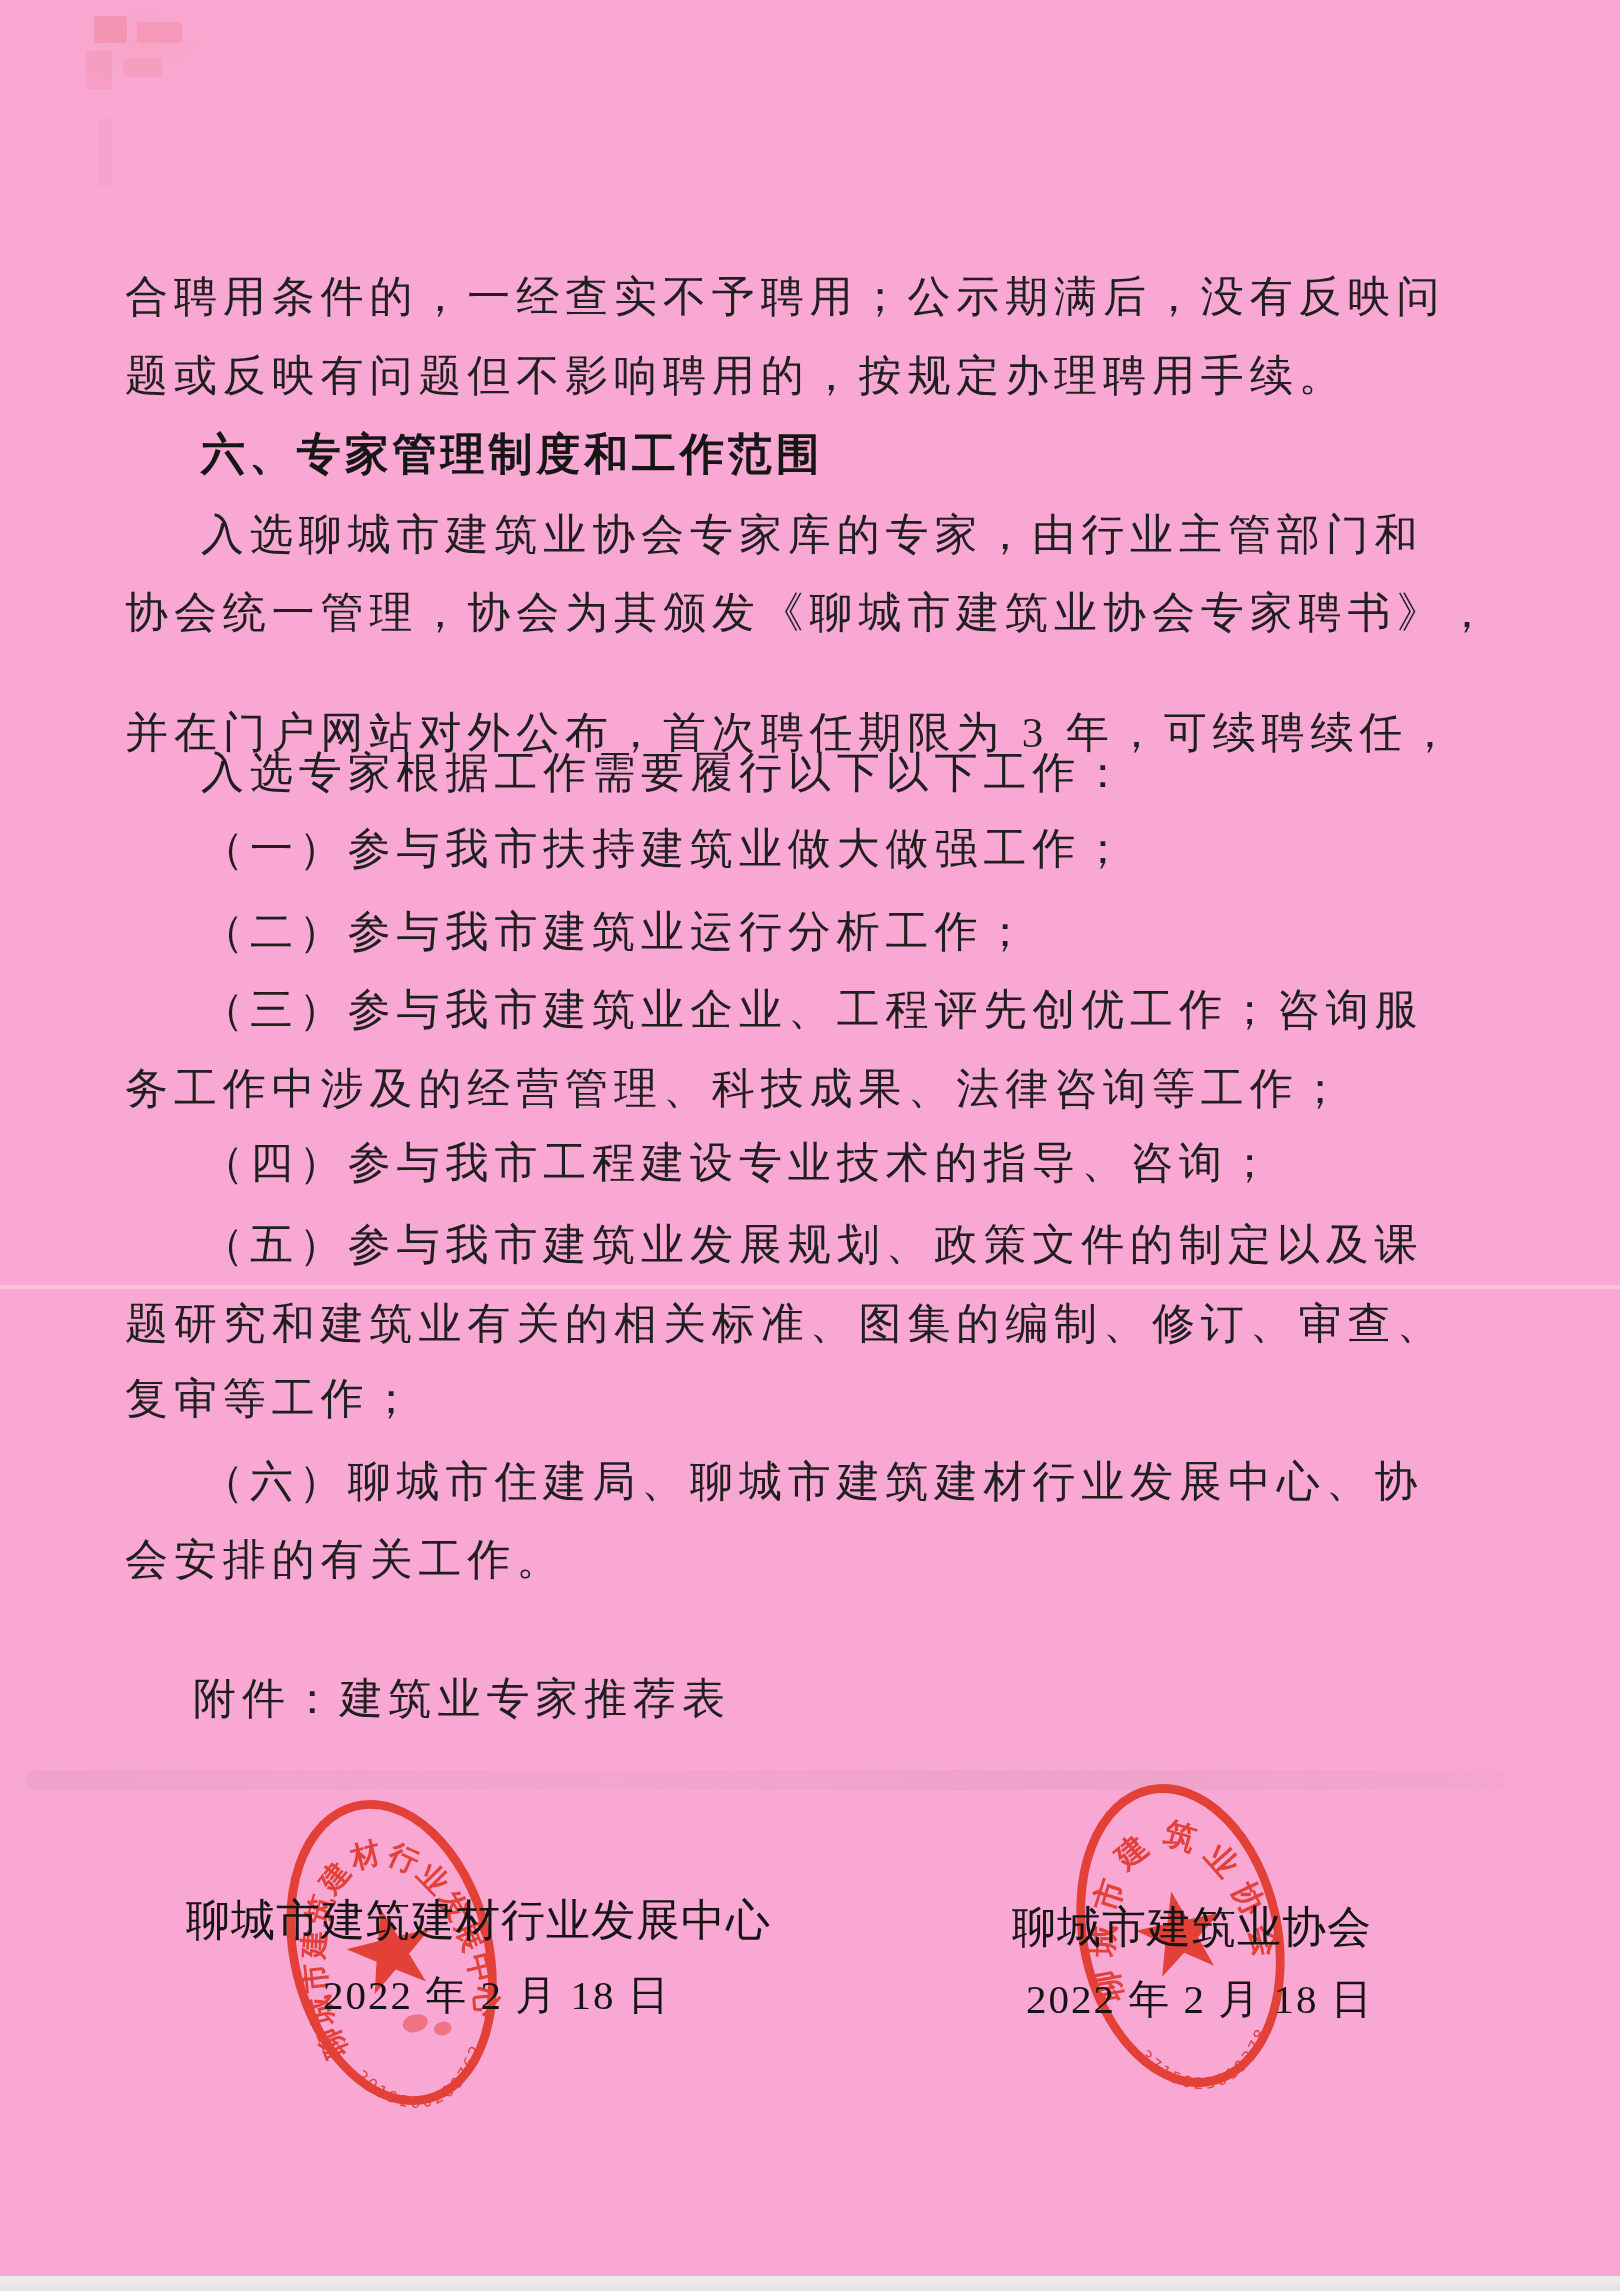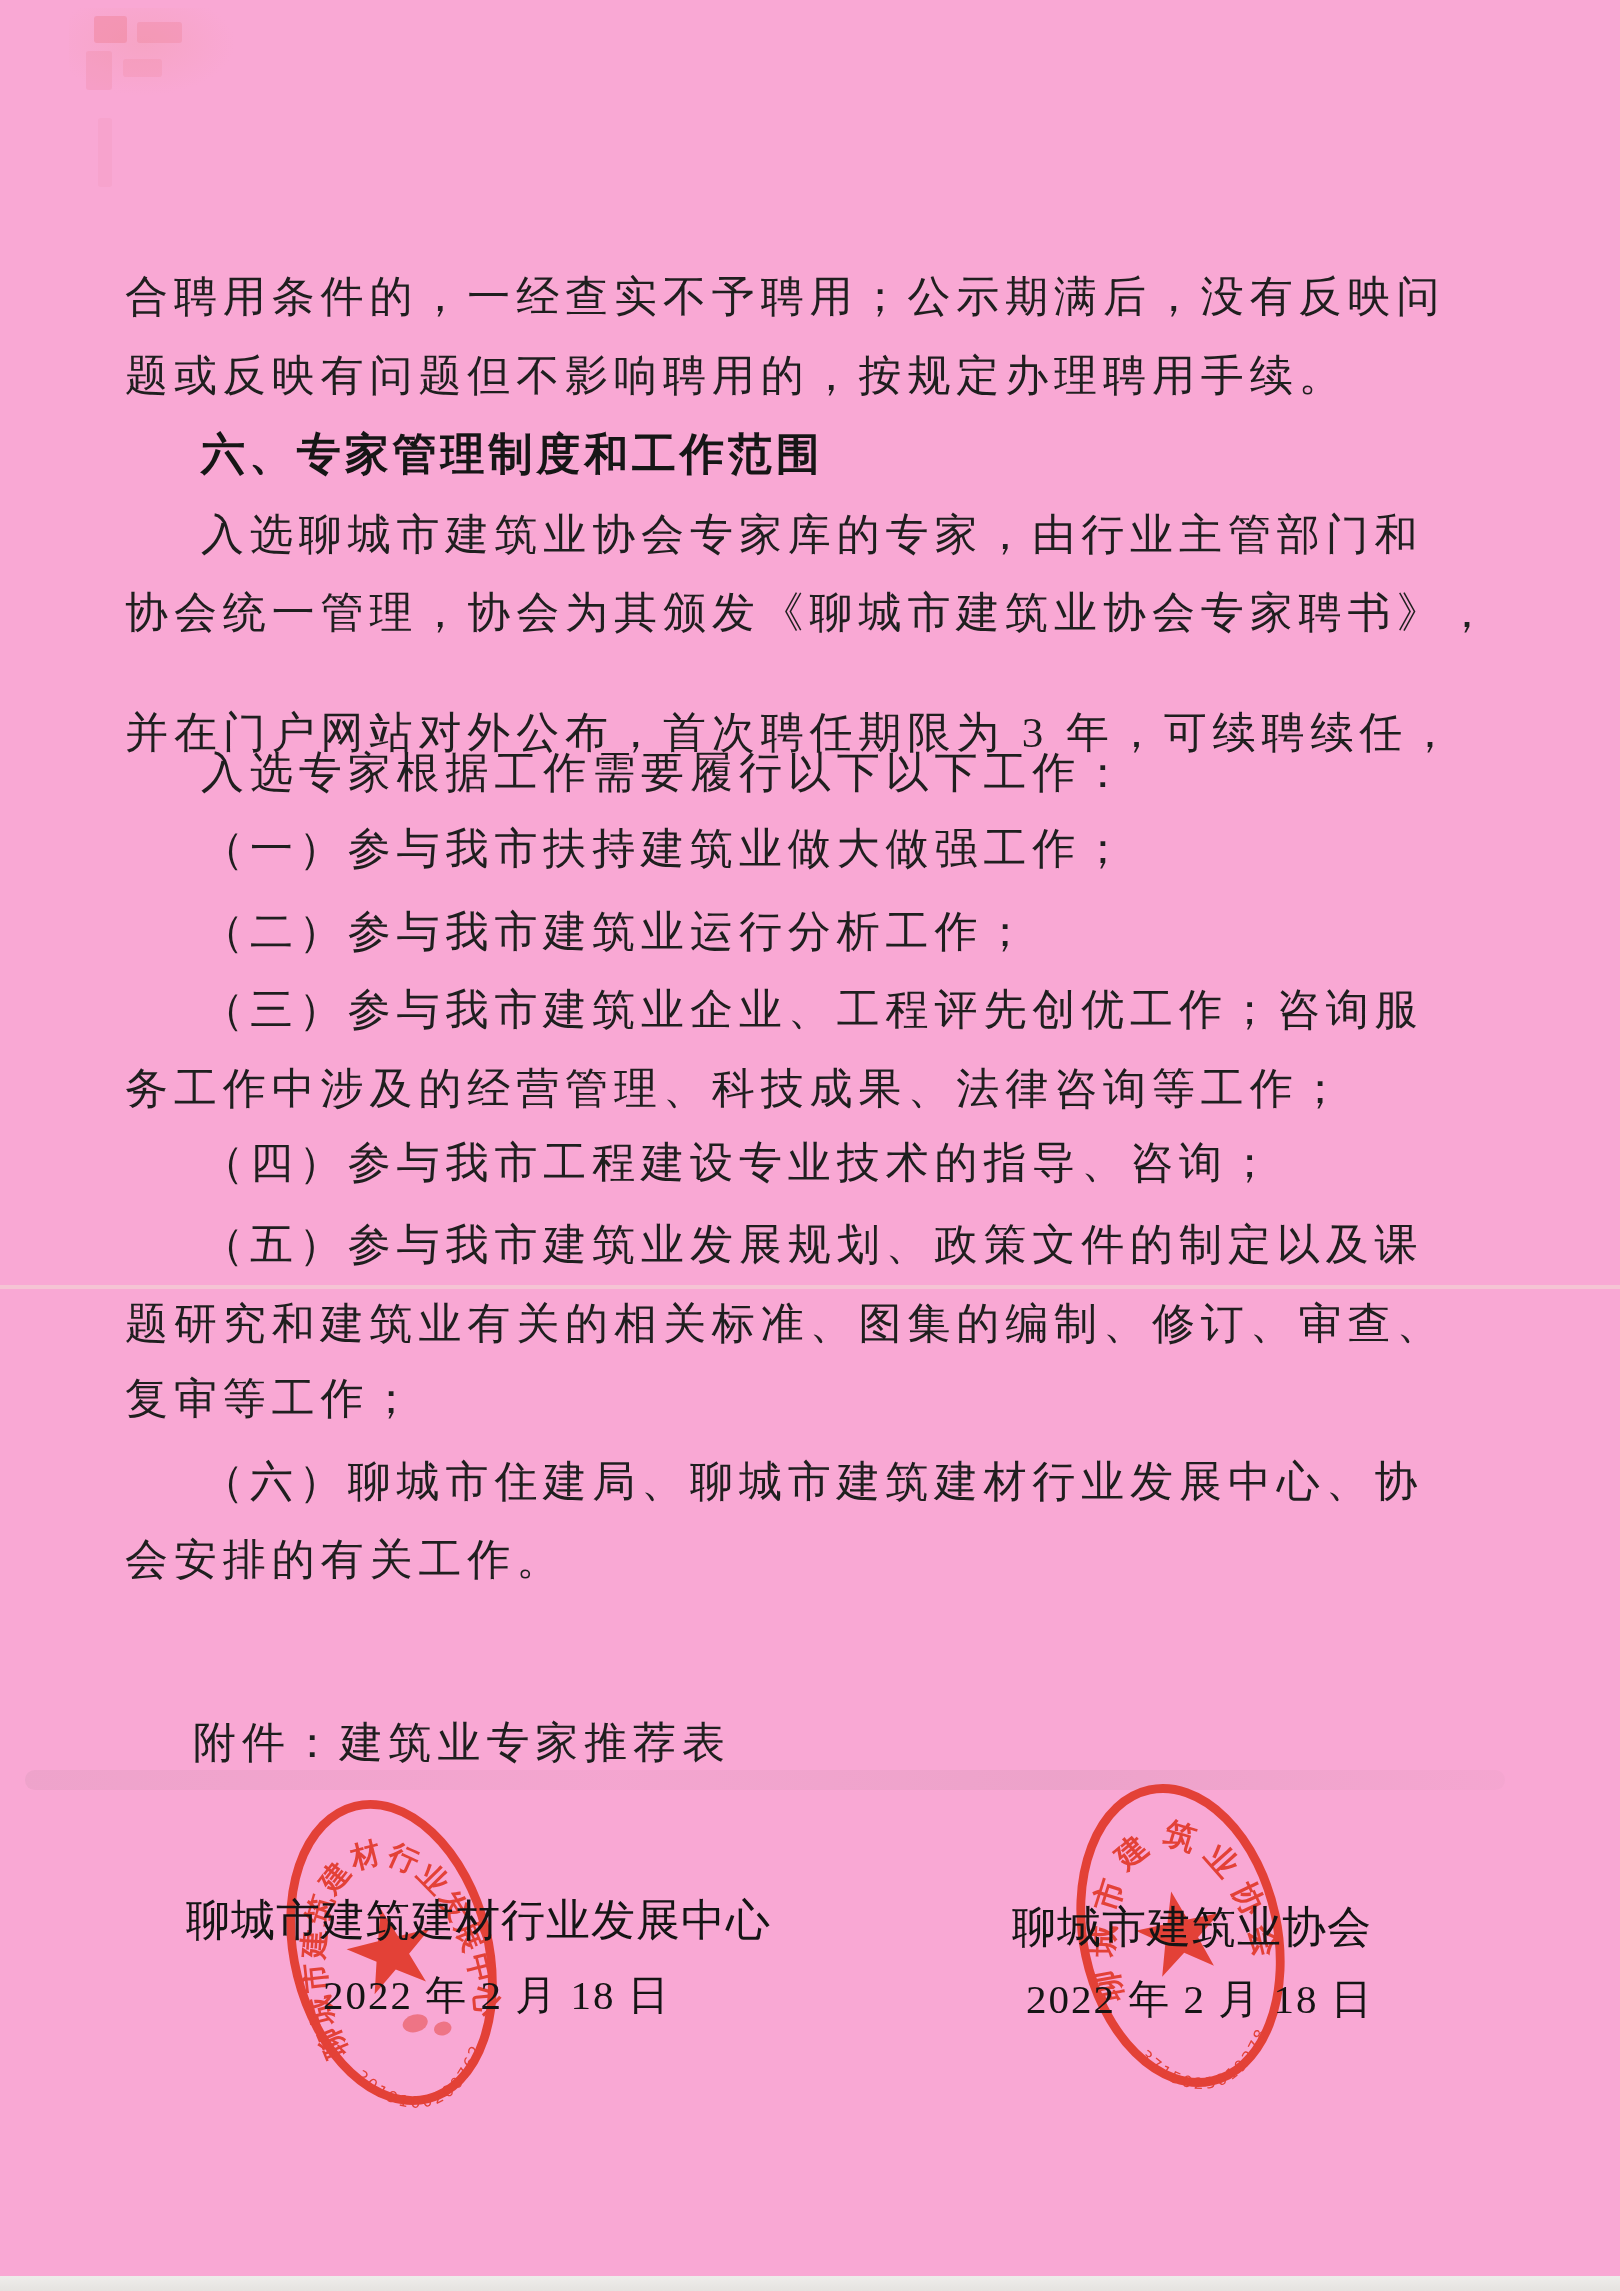--- a/index.html
+++ b/index.html
@@ -94,21 +94,21 @@
   <div class="ln" style="left:201px;top:823px;">（一）参与我市扶持建筑业做大做强工作；</div>
   <div class="ln" style="left:201px;top:906px;">（二）参与我市建筑业运行分析工作；</div>
   <div class="ln" style="left:201px;top:984px;">（三）参与我市建筑业企业、工程评先创优工作；咨询服</div>
   <div class="ln" style="left:125px;top:1063px;">务工作中涉及的经营管理、科技成果、法律咨询等工作；</div>
   <div class="ln" style="left:201px;top:1137px;">（四）参与我市工程建设专业技术的指导、咨询；</div>
   <div class="ln" style="left:201px;top:1219px;">（五）参与我市建筑业发展规划、政策文件的制定以及课</div>
   <div class="ln" style="left:125px;top:1373px;">复审等工作；</div>
   <div class="ln" style="left:125px;top:1298px;">题研究和建筑业有关的相关标准、图集的编制、修订、审查、</div>
   <div class="ln" style="left:201px;top:1456px;">（六）聊城市住建局、聊城市建筑建材行业发展中心、协</div>
   <div class="ln" style="left:125px;top:1534px;">会安排的有关工作。</div>
-  <div class="ln" style="left:193px;top:1673px;margin-top:44px;">附件：建筑业专家推荐表</div>
+  <div class="ln" style="left:193px;top:1673px;">附件：建筑业专家推荐表</div>
 
   <svg class="seal" style="left:274px;top:1786px;" width="235" height="333" viewBox="-120 -170 240 340">
     <g transform="rotate(-14)">
       <ellipse cx="0" cy="0" rx="99" ry="154" fill="none" stroke-width="9" stroke="#e23a2c"></ellipse>
       <polygon points="0,-46 10.58,-14.56 43.75,-14.21 17.12,5.56 27.03,37.21 0,18 -27.03,37.21 -17.12,5.56 -43.75,-14.21 -10.58,-14.56" fill="#e23a2c"></polygon>
       <path id="lsealTop" d="M -66,96 A 74,130 0 1 1 66,96" fill="none"></path>
       <text font-size="30" letter-spacing="3" font-weight="bold" font-family="DejaVu Sans, Liberation Sans, sans-serif" fill="#e23a2c">
         <textPath href="#lsealTop" startOffset="50%" text-anchor="middle">聊城市建筑建材行业发展中心</textPath>
       </text>
       <path id="lsealBot" d="M -68,112 A 92,152 0 0 0 68,112" fill="none"></path>

